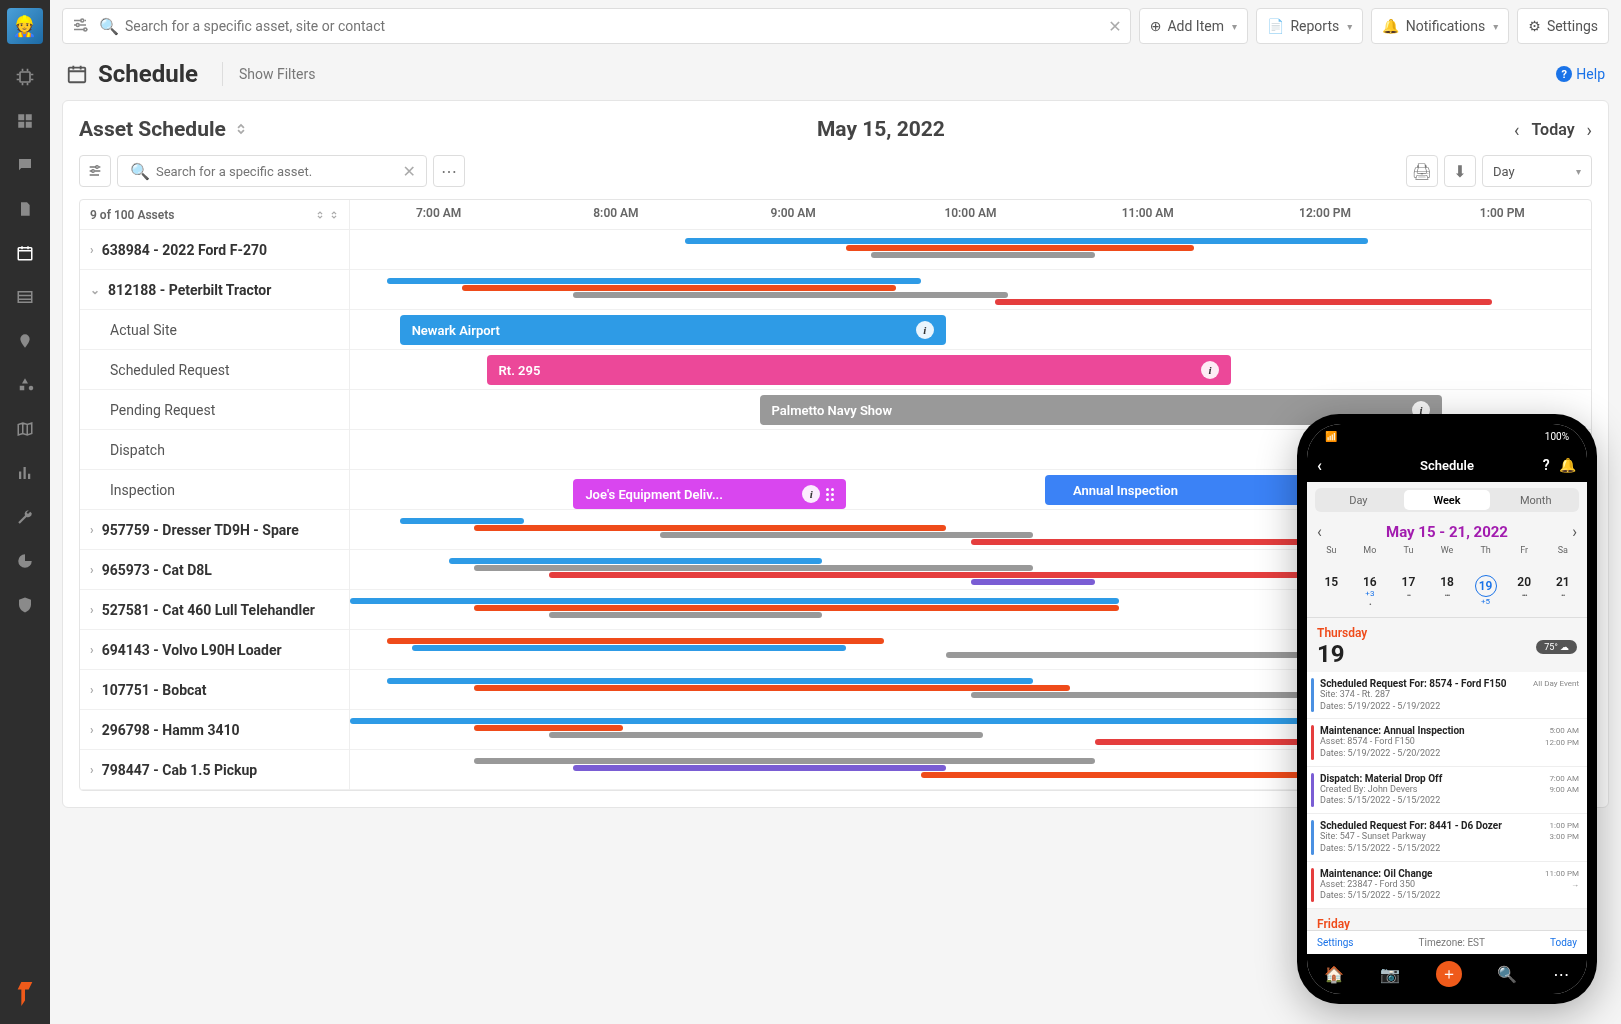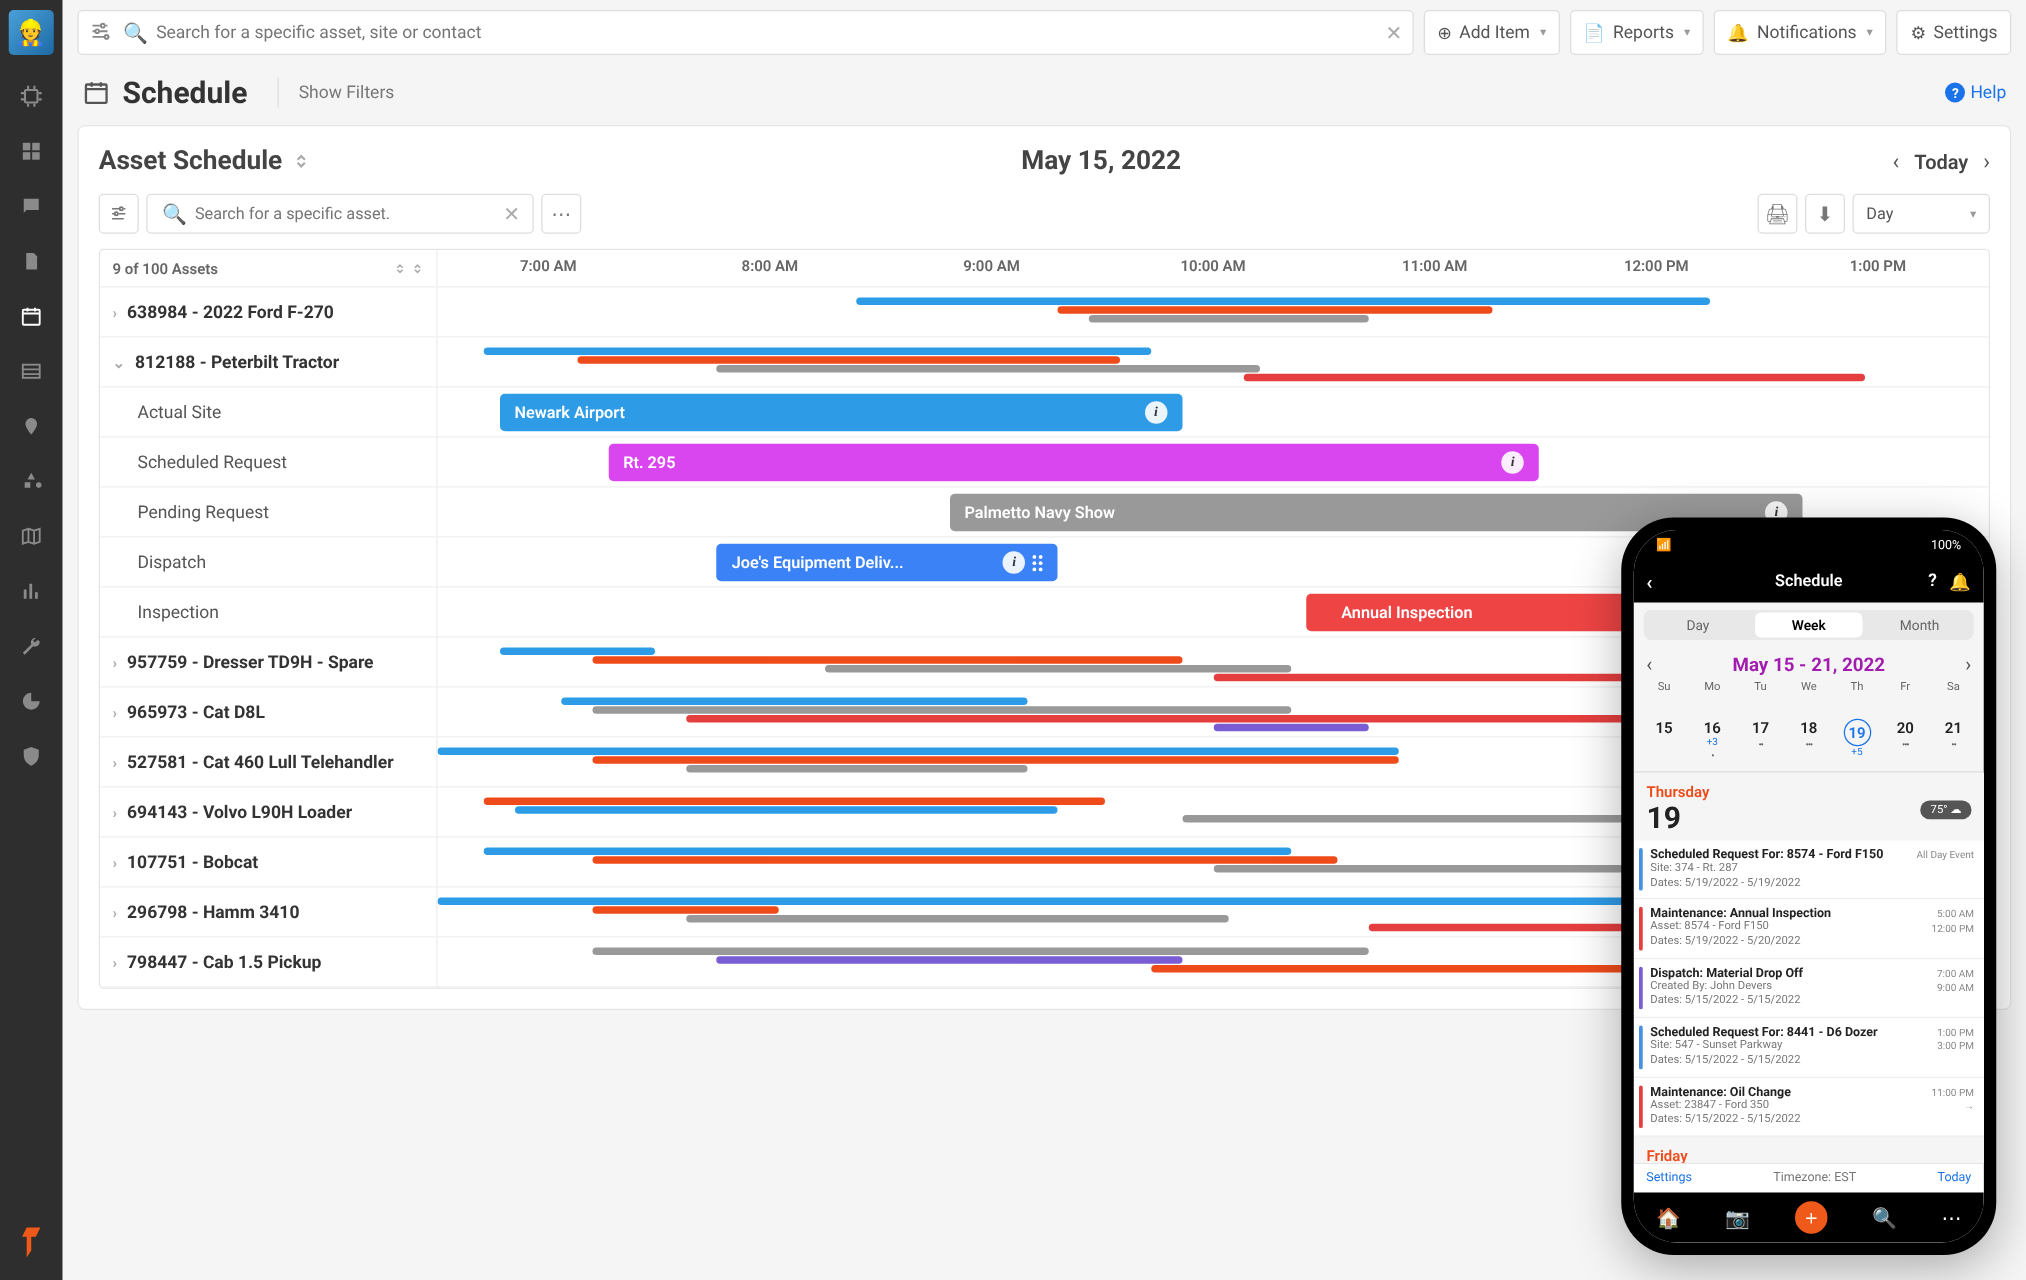--- a/index.html
+++ b/index.html
@@ -54,24 +54,24 @@
 .bar.blue { background:#2e9be6; }
 .bar.orange { background:#ef4b1a; }
 .bar.red { background:#e53e3e; }
 .bar.gray { background:#999; }
 .bar.purple { background:#7a5dd4; }
 .block { position:absolute; height:30px; top:5px; border-radius:4px; color:#fff; font-size:13px; font-weight:600; display:flex;align-items:center;padding:0 12px; }
 .block .info-i { margin-left:auto; width:18px;height:18px;border-radius:50%;background:rgba(255,255,255,.9);color:#333;display:flex;align-items:center;justify-content:center;font-size:11px;font-style:italic;font-weight:700;font-family:Georgia,serif; }
 .block .grip { margin-left:6px; color:rgba(255,255,255,.8); display:grid;grid-template-columns:repeat(2,3px);gap:2px; }
 .block .grip span{width:3px;height:3px;background:#fff;border-radius:50%;}
 .block.blue-b { background:#2e9be6; }
-.block.orange-b { background:#d946ef;gap:36px; }
+.block.orange-b { background:#ec4899;gap:36px; }
 .block.gray-b { background:#999; }
-.block.purple-b { background:#3b82f6; }
-.block.red-b { background:#ef4444;padding-left:28px; }
+.block.purple-b { background:#d946ef;margin-top:44px; }
+.block.red-b { background:#3b82f6;padding-left:28px; }
 
 
 #phone { position:absolute; right:24px; bottom:20px; width:300px; height:590px; background:#000; border-radius:42px; padding:10px; box-shadow:0 10px 40px rgba(0,0,0,.3); }
 #phone .screen { background:#f5f5f5; width:100%; height:100%; border-radius:34px; overflow:hidden; display:flex; flex-direction:column; position:relative; }
 .notch { position:absolute; top:0; left:50%; transform:translateX(-50%); width:110px; height:22px; background:#000; border-radius:0 0 14px 14px; z-index:5; }
 .p-status { height:24px; background:#000; color:#fff; display:flex;align-items:center;justify-content:space-between;padding:0 18px;font-size:10px; }
 .p-nav { height:34px; background:#000; color:#fff; display:flex;align-items:center;justify-content:center;position:relative;font-size:13px;font-weight:600; }
 .p-nav .back { position:absolute; left:10px; font-size:16px; cursor:pointer; }
 .p-nav .icons { position:absolute; right:10px; display:flex; gap:10px; font-size:14px; }
 .p-seg { margin:6px 8px; height:24px; background:#e8e8e8; border-radius:6px; display:flex; font-size:11px; }

